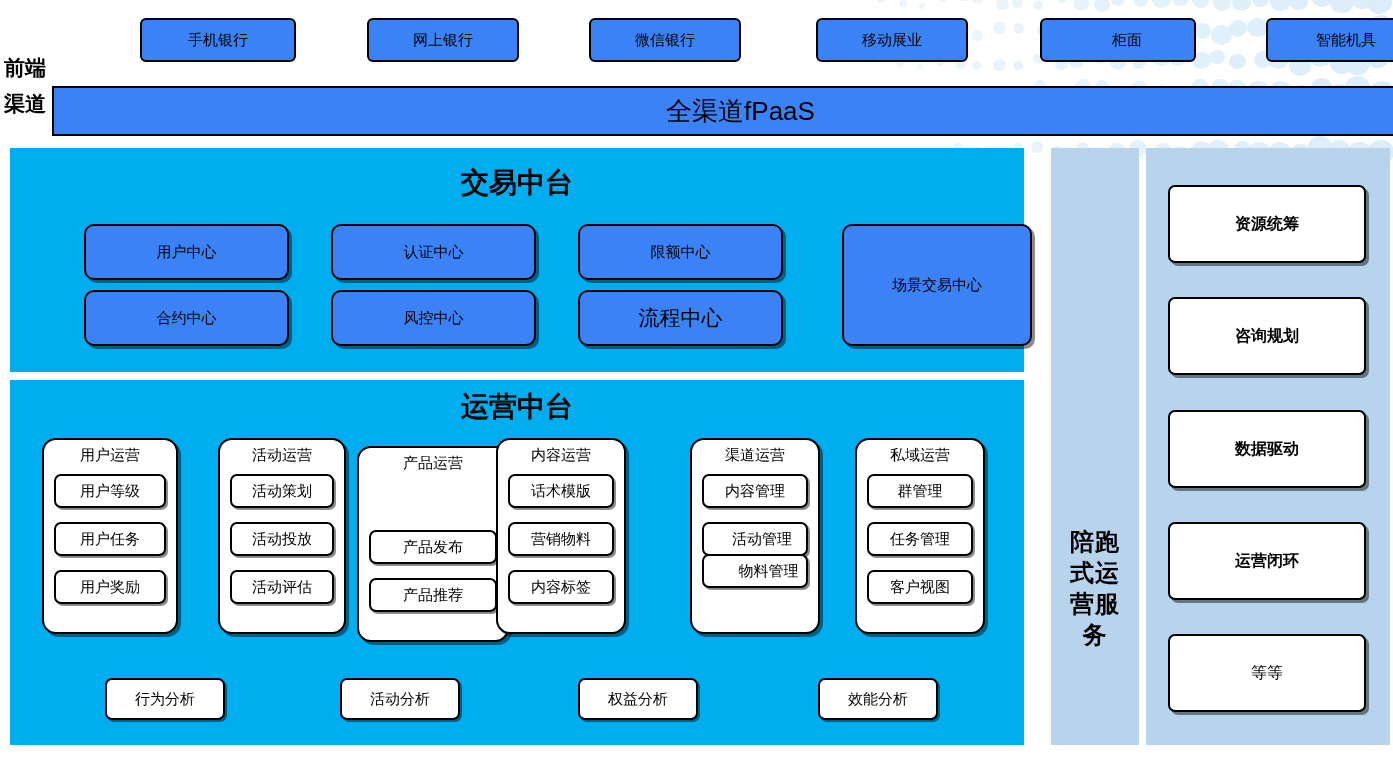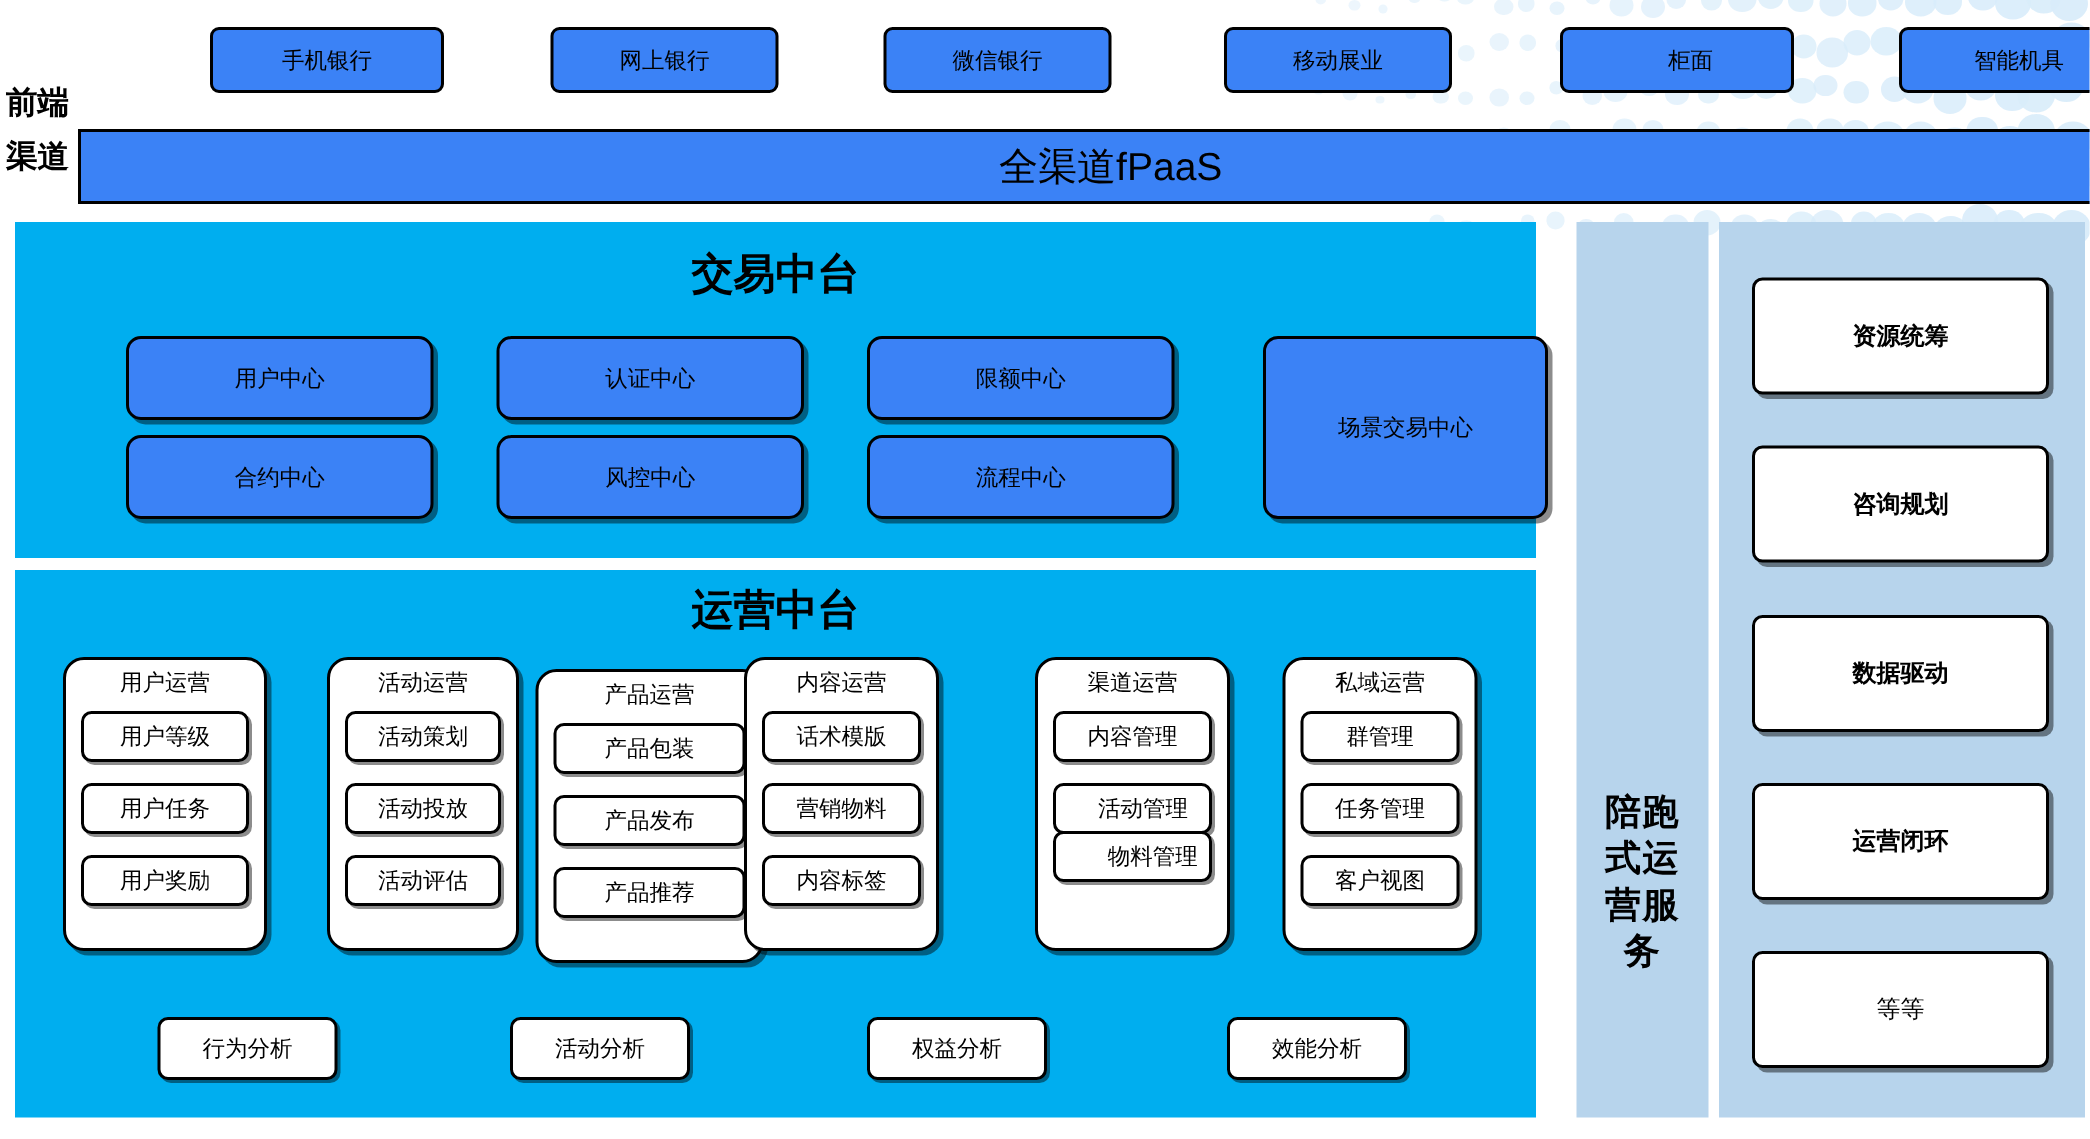--- a/index.html
+++ b/index.html
@@ -307,21 +307,21 @@
     </div>
     <div class="box r10 shadow" style="left: 534px; top: 224px; width: 205px; height: 56px; font-size: 15px; z-index: 3;">
       <span>限额中心</span>
     </div>
     <div class="box r10 shadow" style="left: 40px; top: 290px; width: 205px; height: 56px; font-size: 15px; z-index: 3;">
       <span>合约中心</span>
     </div>
     <div class="box r10 shadow" style="left: 287px; top: 290px; width: 205px; height: 56px; font-size: 15px; z-index: 3;">
       <span>风控中心</span>
     </div>
-    <div class="box r10 shadow" style="left: 534px; top: 290px; width: 205px; height: 56px; font-size: 15px; z-index: 3;">
+    <div class="box r10 shadow" style="left: 534px; top: 290px; width: 205px; height: 56px; font-size: 21px; z-index: 3;">
       <span>流程中心</span>
     </div>
     <div class="box r10 shadow" style="left: 798px; top: 224px; width: 190px; height: 122px; font-size: 15px; z-index: 3;">
       <span>场景交易中心</span>
     </div>
   </div>
 
 <div class="cyan" id="op-panel" style="left:10px;top:380px;width:1014px;height:365px;">
   <div class="panel-title" id="op-title" style="top:8px;font-size:28px;">运营中台</div>
 </div>
@@ -345,23 +345,20 @@
       </div>
       <div class="grp-item" style="top: 82px;">
         <span>活动投放</span>
       </div>
       <div class="grp-item" style="top: 130px;">
         <span>活动评估</span>
       </div>
     </div>
     <div class="grp" style="left: 357px; top: 446px; width: 152px; height: 196px; z-index: 3;">
       <div class="grp-title">产品运营</div>
-      <div class="grp-item" style="top: 34px;">
-        <span>产品包装</span>
-      </div>
       <div class="grp-item" style="top: 130px;">
         <span>产品推荐</span>
       </div>
       <div class="grp-item" style="top: 82px;">
         <span>产品发布</span>
       </div>
     </div>
     <div class="grp" style="left: 496px; top: 438px; width: 130px; height: 196px; z-index: 3;">
       <div class="grp-title">内容运营</div>
       <div class="grp-item" style="top: 34px;">

